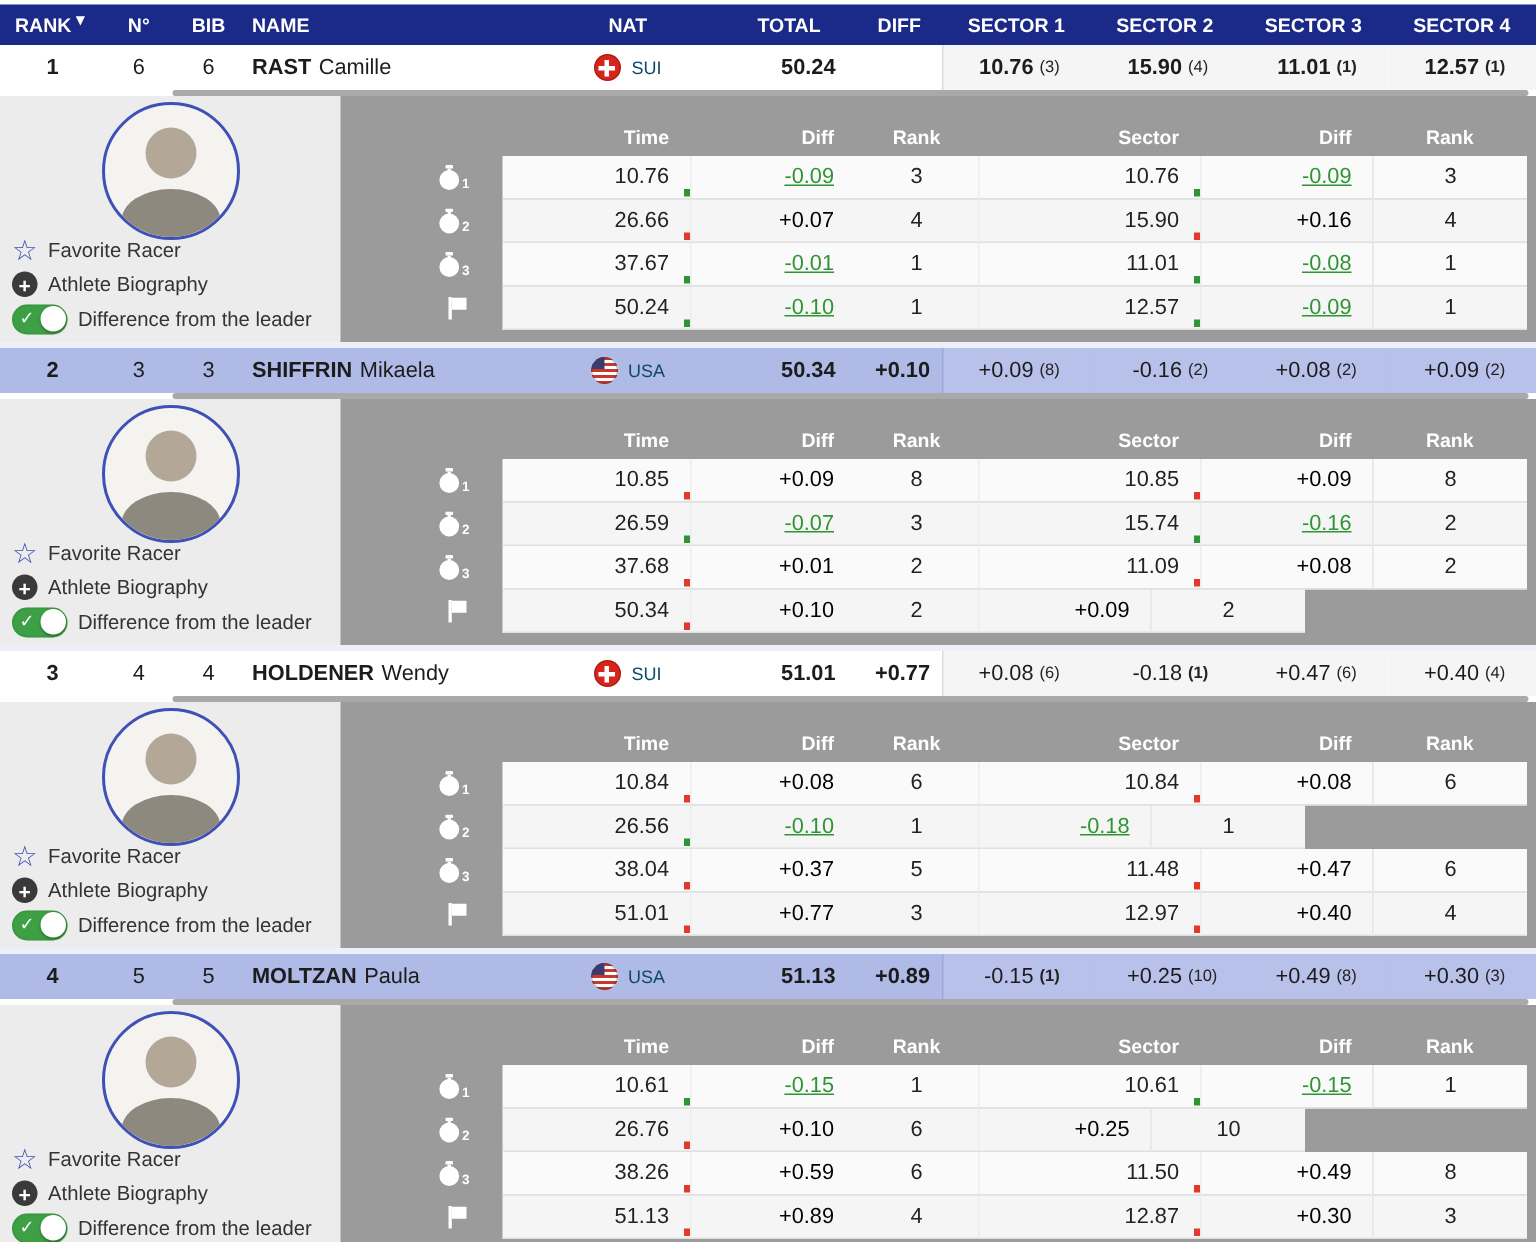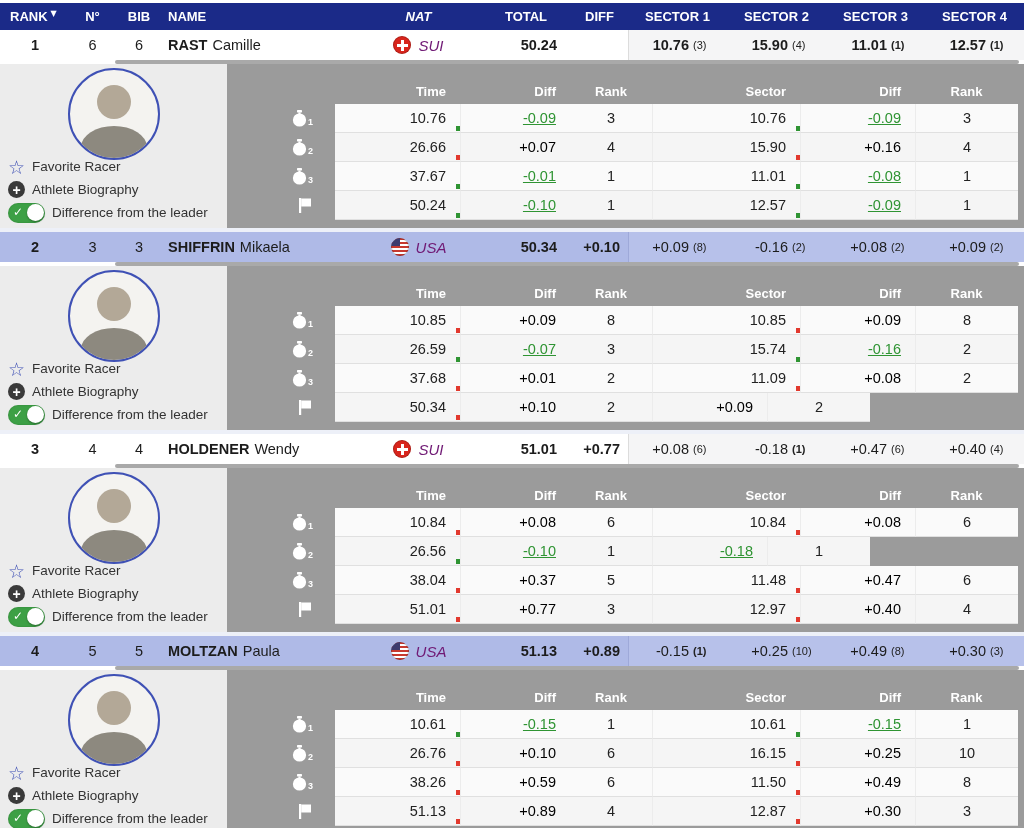--- a/index.html
+++ b/index.html
@@ -7,21 +7,21 @@
     font-family:"Liberation Sans","DejaVu Sans",sans-serif; }
 
   
   .main-header { display:flex; height:30px; background:#1b2a88; color:#fff;
     font-size:13px; font-weight:bold; align-items:center; border-top:3px solid #fff; }
   .mh-cell { display:flex; align-items:center; justify-content:center; height:100%; }
   .c-rank   { width:70px; }
   .c-num    { width:45px; }
   .c-bib    { width:48px; }
   .c-name   { width:193px; justify-content:flex-start; padding-left:5px; }
-  .c-nat    { width:125px;font-style:italic; }
+  .c-nat    { width:125px; }
   .c-total  { width:90px; }
   .c-diff   { width:57px; }
   .c-sector { width:99px; }
   .mh-cell.c-rank { justify-content:flex-start; padding-left:10px; }
   .sort-arrow { font-size:8px; margin-left:3px; margin-top:-6px; font-family:"DejaVu Sans",sans-serif; }
 
   
   .main-row { display:flex; height:30px; align-items:center; font-size:14.5px; color:#1c1c1c; background:#fff; }
   .section.highlighted .main-row { background:#afbae7; }
   .mr-cell { display:flex; align-items:center; justify-content:center; height:100%; }
@@ -33,21 +33,21 @@
   .mr-cell.c-diff  { justify-content:flex-end; padding-right:8px;  font-weight:bold; }
   .mr-cell.c-sector { background:#f5f5f6; justify-content:flex-end; padding-right:6px; }
   .mr-cell.c-sector.first { border-left:1px solid #dcdcdc; }
   .section.highlighted .mr-cell.c-sector { background:#b7c1ea; }
   .section.highlighted .mr-cell.c-sector.first { border-left:1px solid #9ea9d9; }
   .s-val { min-width:46px; text-align:right; }
   .section.leader .s-val { font-weight:bold; }
   .s-rank { width:28px; margin-left:4px; font-size:11px; color:#222; text-align:left; }
   .s-rank.top { font-weight:bold; }
   .nat-wrap { display:flex; align-items:center; gap:7px; }
-  .nat-code { font-size:15px; color:#701a75; }
+  .nat-code { font-size:12px; color:#0c4a6e; }
 
   
   .flag { width:18px; height:18px; border-radius:50%; position:relative; overflow:hidden;
           box-shadow: inset 0 0 0 1px rgba(0,0,0,.2); flex:none; }
   .flag.sui { background:#d8251c; }
   .flag.sui::before { content:""; position:absolute; left:7.5px; top:3.5px; width:3px; height:11px; background:#fff; }
   .flag.sui::after  { content:""; position:absolute; top:7.5px; left:3.5px; height:3px; width:11px; background:#fff; }
   .flag.usa { background:repeating-linear-gradient(180deg,#c7392f 0 2px,#fff 2px 4px); }
   .flag.usa::before { content:""; position:absolute; left:0; top:0; width:9px; height:8px; background:#3c3b6e; }
 
@@ -780,24 +780,20 @@
                 </svg>
             <i class="sub">2</i>
           </span>
         </div>
         <div class="dt-cell dc-time">
               <span class="t-val">26.76</span>
               <i class="mark pos"></i>
             </div>
         <div class="dt-cell dc-diff diff t-diff pos">+0.10</div>
         <div class="dt-cell dc-rank t-rank">6</div>
-        <div class="dt-cell dc-sector">
-              <span class="sc-val">16.15</span>
-              <i class="mark pos"></i>
-            </div>
         <div class="dt-cell dc-diff2 diff s-diff pos">+0.25</div>
         <div class="dt-cell dc-rank2 sc-rank">10</div>
       </div>
 
       <div class="dt-row split-row">
         <div class="dt-cell dc-icon">
           <span class="sw">
             <svg width="15" height="17" viewBox="0 0 15 17">
                   <g fill="#fff">
                     <rect x="5" y="0" width="5" height="2.4" rx="0.6"></rect>

